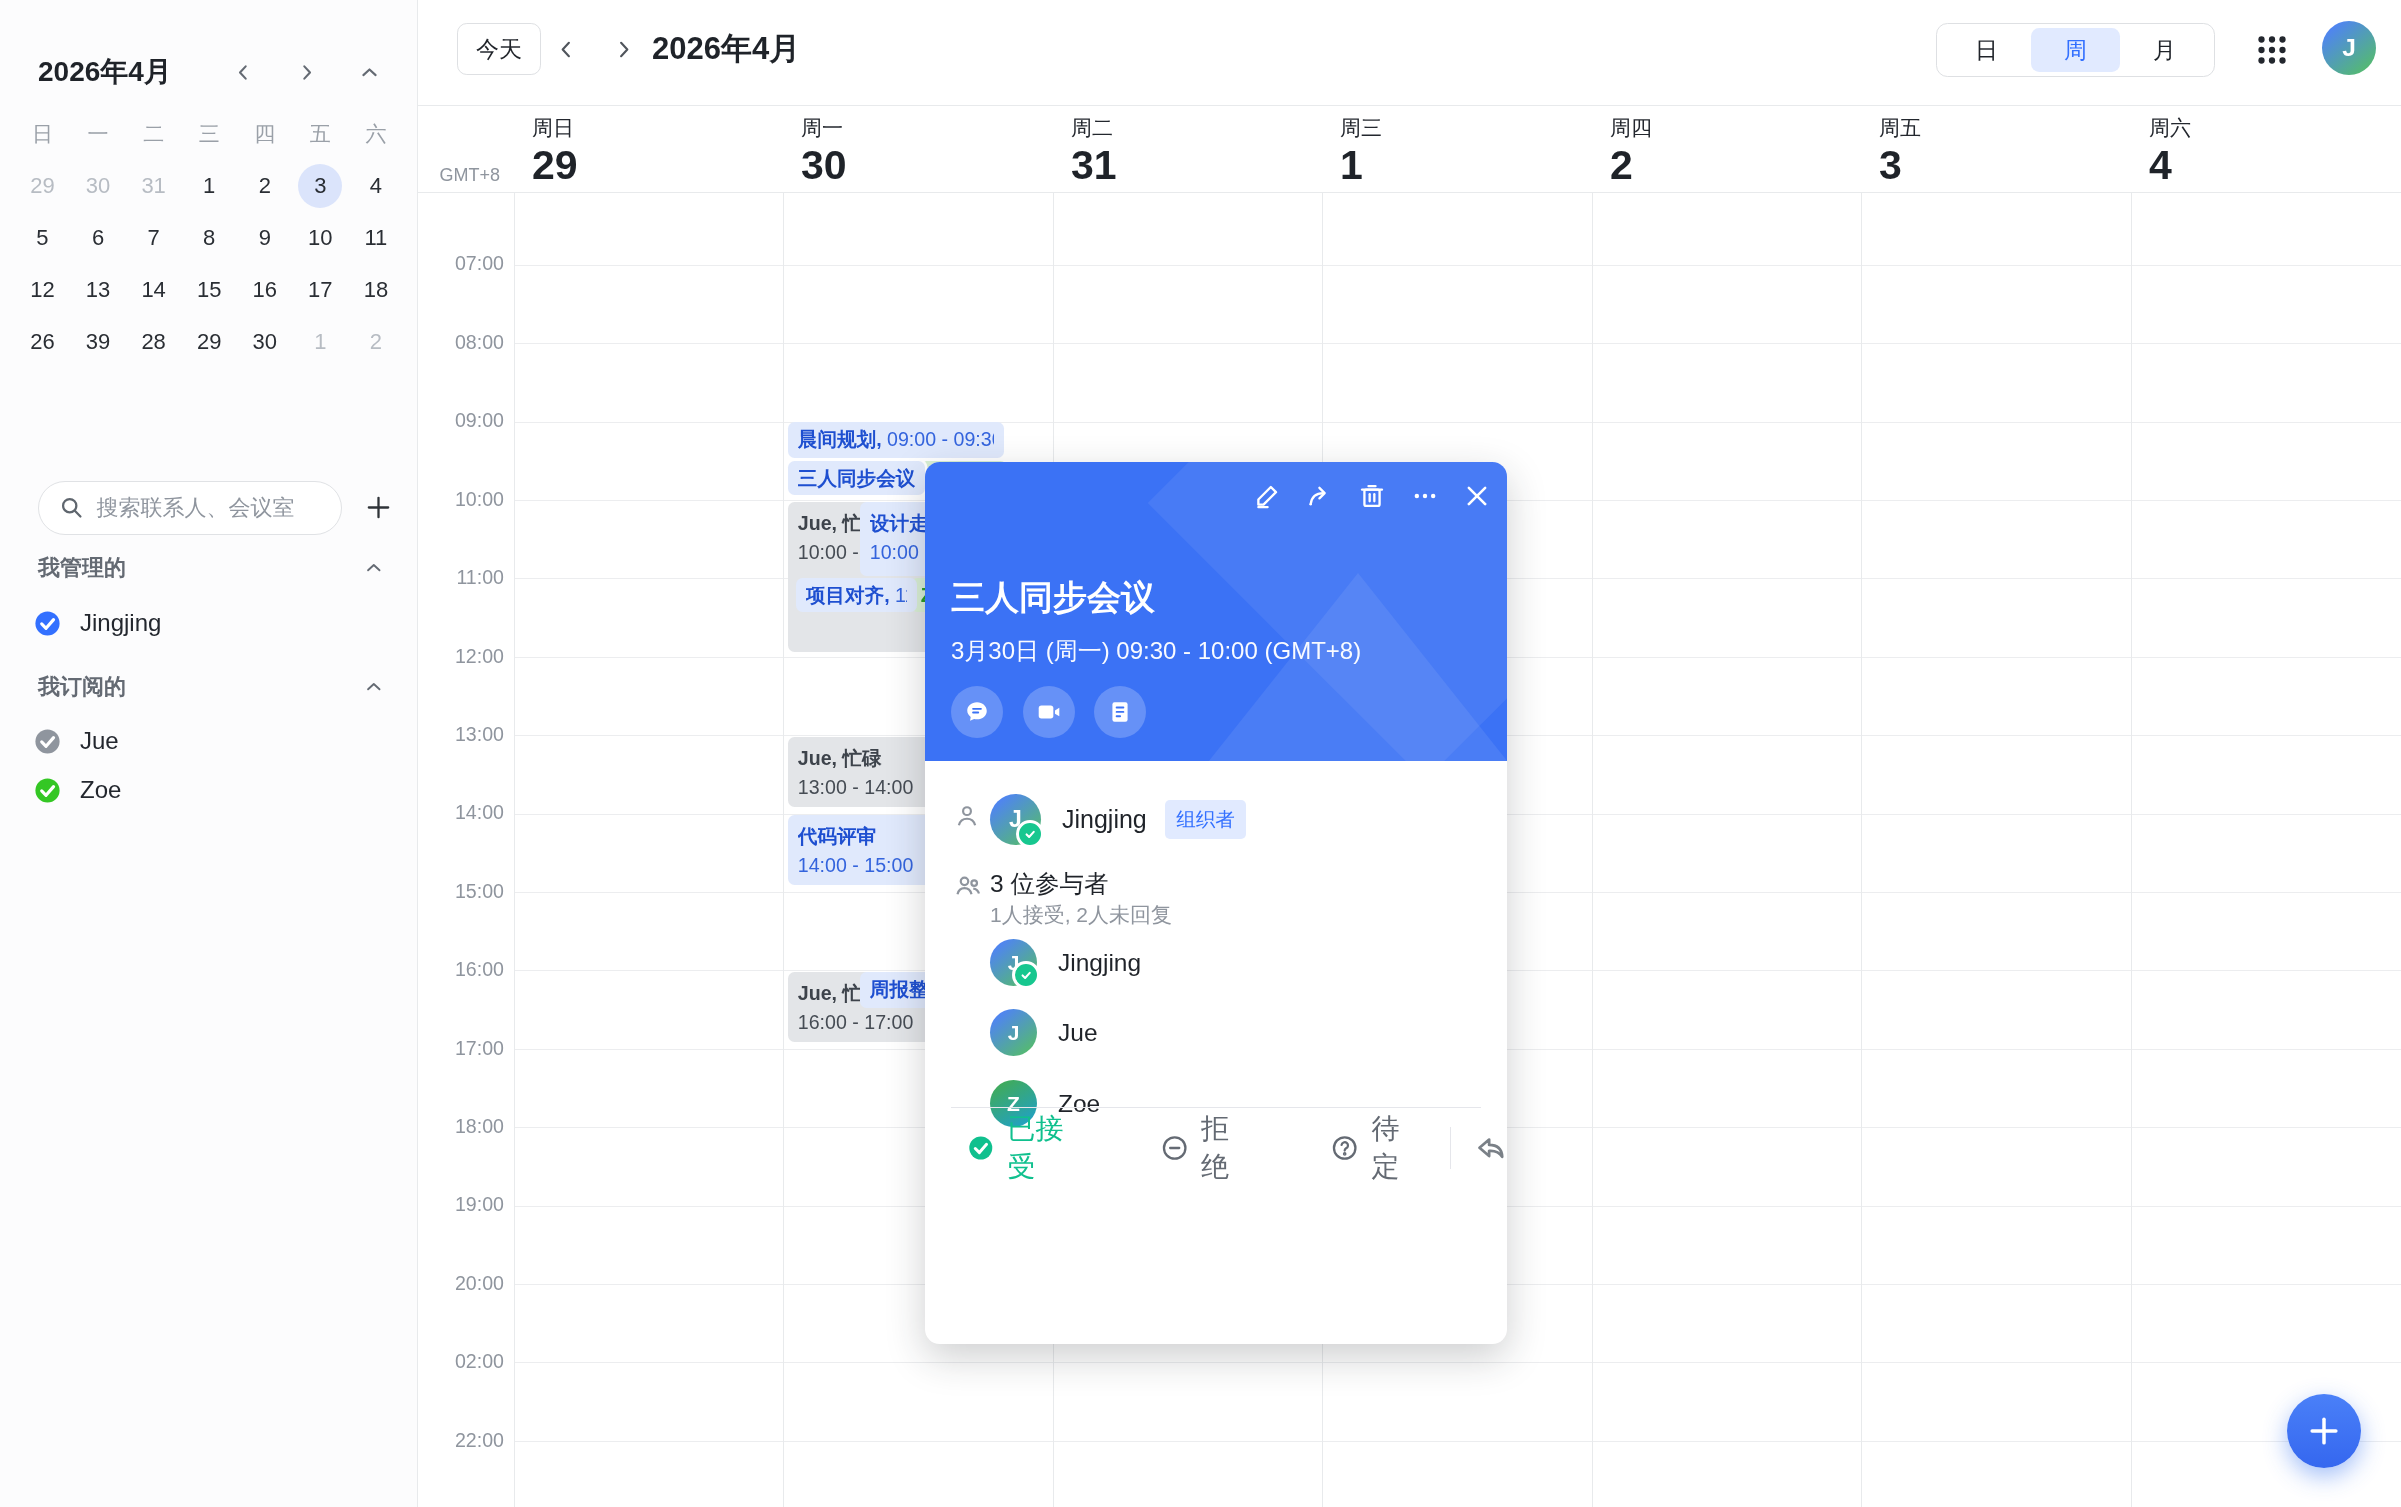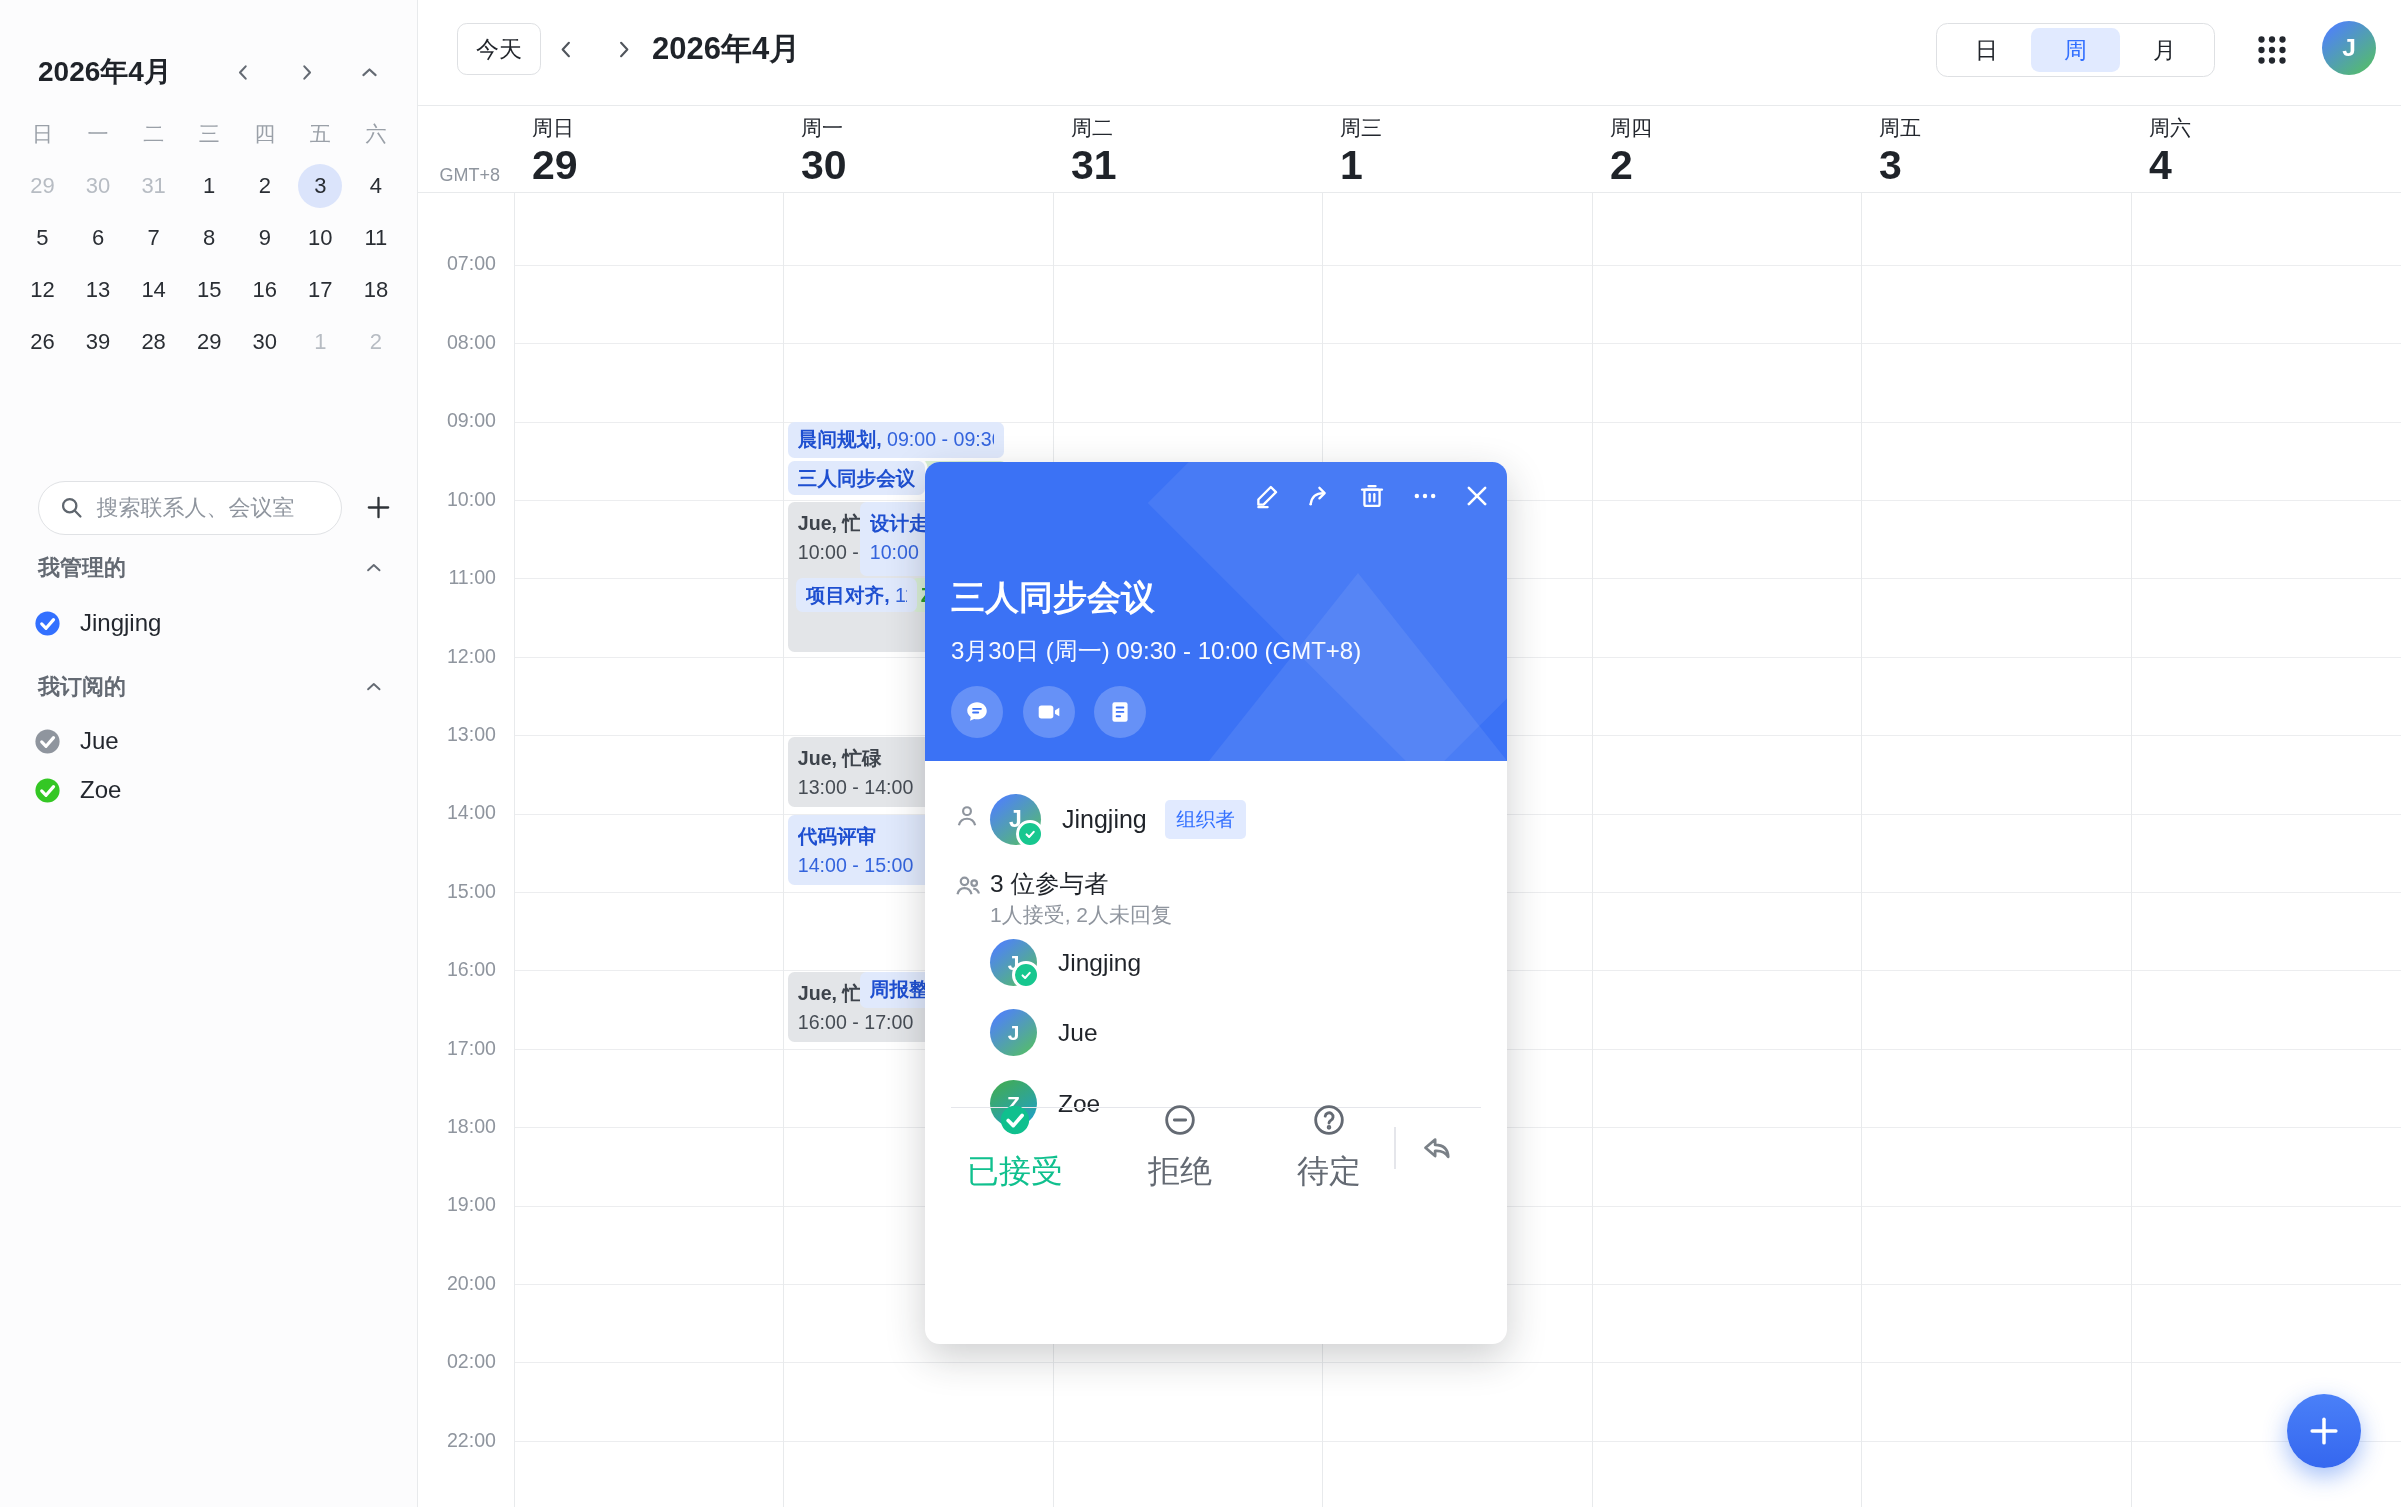--- a/index.html
+++ b/index.html
@@ -59,21 +59,21 @@
 
   .dayheader{position:absolute;left:0;top:105px;right:0;height:86px;border-top:1.6px solid #e8eaec;
              border-bottom:1.6px solid #e8eaec;background:#fff;z-index:2;}
   .gmt{position:absolute;left:0;width:82px;bottom:6.5px;text-align:right;font-size:18px;color:#8f959e;}
   .dh{position:absolute;top:0;height:100%;box-sizing:border-box;padding:8.2px 0 0 18px;cursor:pointer;}
   .dh .dw{font-size:21px;color:#23272e;display:block;}
   .dh .dn{font-size:41px;font-weight:700;color:#1f2329;line-height:47px;}
 
   .grid{position:absolute;left:0;top:192px;right:0;bottom:0;overflow:hidden;}
   .hline{position:absolute;left:96px;right:0;border-top:1.6px solid #ecedef;}
-  .hl{position:absolute;left:0;width:78px;text-align:right;font-size:19.6px;color:#8f959e;}
+  .hl{position:absolute;left:8px;width:78px;text-align:right;font-size:19.6px;color:#8f959e;}
   .vline{position:absolute;top:105px;bottom:0;border-left:1.6px solid #e8eaec;z-index:1;}
 
   .chip{position:absolute;border-radius:6.5px;padding:3.3px 9.8px;font-size:19.6px;overflow:hidden;
         box-sizing:border-box;cursor:pointer;}
   .chip .ln{white-space:nowrap;overflow:hidden;line-height:29px;}
   .chip .t{font-weight:700;}
   .chip.blue{background:#e0e9fc;}  .chip.blue .t{color:#1e4fd0;}  .chip.blue .tm{color:#3464dd;}
   .chip.gray{background:#e3e5e8;}  .chip.gray .t{color:#3d434b;}  .chip.gray .tm{color:#464c54;}
   .chip.green{background:#d9efd4;} .chip.green .t{color:#279b26;}
   .chip.selected{box-shadow:0 0 0 2.5px #ffffff;}
@@ -102,21 +102,21 @@
             border:3.3px solid #fff;display:flex;align-items:center;justify-content:center;color:#fff;box-sizing:content-box;}
   .pp-orgrow{position:absolute;left:65px;top:33px;display:flex;align-items:center;}
   .pp-orgname{font-size:25px;color:#1f2329;margin-left:21px;}
   .pp-orgbadge{margin-left:18px;background:#e1eaff;color:#3370ff;font-size:19.6px;padding:5.7px 11.4px;border-radius:4.9px;}
   .pp-cnt{position:absolute;left:65px;top:106px;font-size:24.5px;color:#1f2329;}
   .pp-status{position:absolute;left:65px;top:140px;font-size:21px;color:#8f959e;}
   .pp-person{position:absolute;left:65px;display:flex;align-items:center;cursor:pointer;}
   .pp-person .nm{font-size:24.5px;color:#1f2329;margin-left:21px;}
   .pp-div{position:absolute;left:26px;right:26px;top:346px;border-top:1.6px solid #e5e6eb;}
   .pp-foot{position:absolute;left:0;right:0;top:346px;height:82px;display:flex;align-items:center;}
-  .rsvp{display:flex;align-items:center;gap:13px;font-size:32px;color:#646a73;cursor:pointer;flex-direction:column;}
+  .rsvp{display:flex;align-items:center;gap:13px;font-size:28px;color:#646a73;cursor:pointer;}
   .rsvp.on{color:#10c08e;}
   .rsvp-sep{width:1.6px;height:42px;background:#e5e6eb;margin:0 23px 0 33px;}
 
   .fab{position:absolute;left:1869px;top:1394px;width:74px;height:74px;border-radius:50%;
        background:linear-gradient(180deg,#4a80f8,#3567ef);box-shadow:0 8.2px 23px rgba(51,112,240,.45);
        display:flex;align-items:center;justify-content:center;color:#fff;cursor:pointer;z-index:12;}
 </style>
 </head>
 <body>
 

